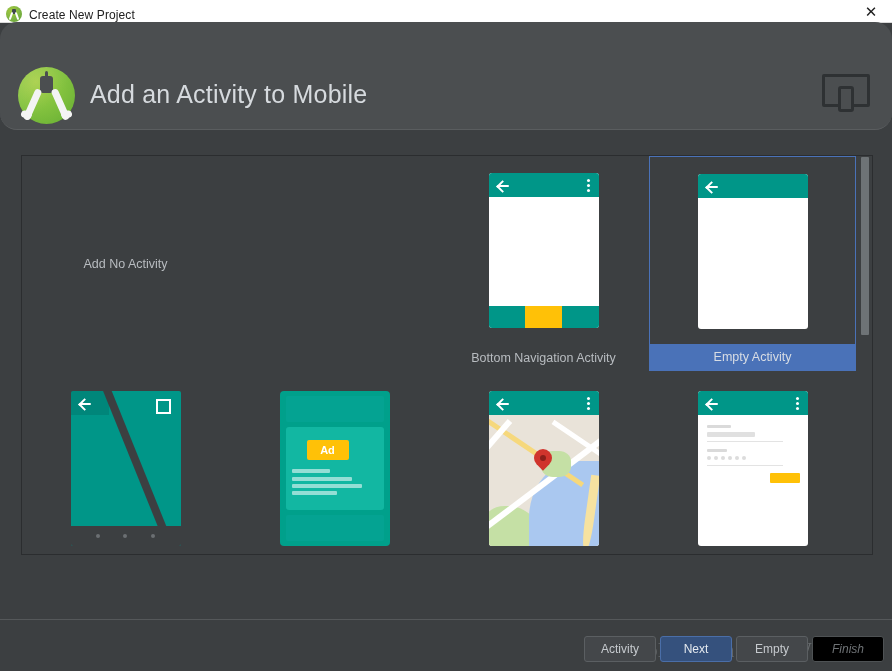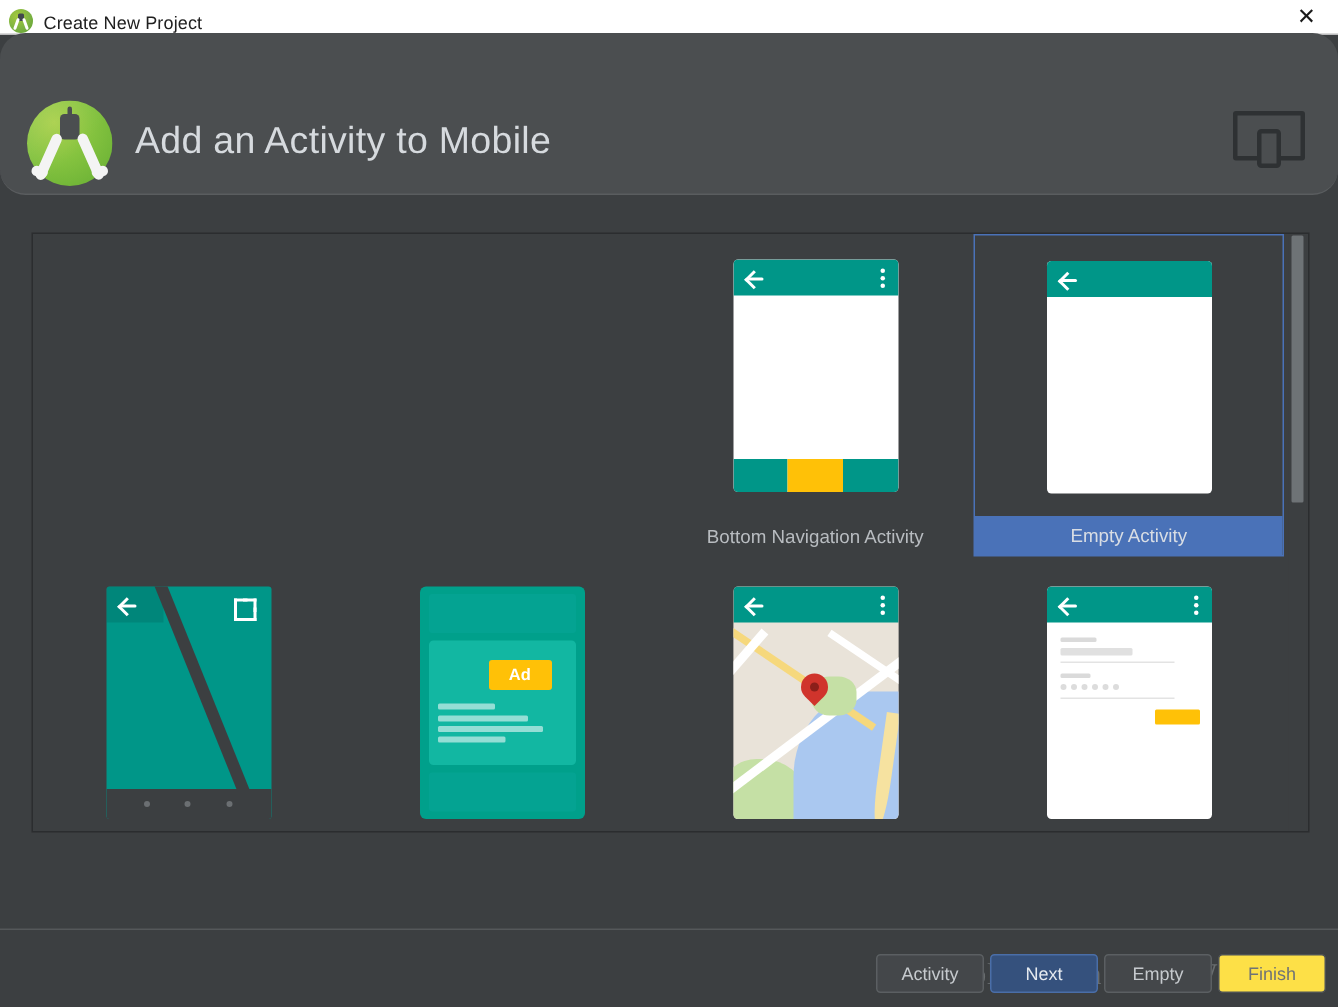--- a/index.html
+++ b/index.html
@@ -149,21 +149,21 @@
 
   
   .admob{position:relative;width:110px;height:155px;background:#00a08b;border-radius:4px;overflow:hidden;}
   .admob .band{position:absolute;left:6px;width:98px;height:26px;background:#04a392;border-radius:2px;}
   .admob .band.t{top:5px;}
   .admob .band.b{bottom:5px;}
   .admob .card{
     position:absolute;left:6px;top:36px;width:98px;height:83px;background:#12b7a2;border-radius:3px;
   }
   .admob .adbadge{
-    position:absolute;left:40px;top:13px;width:42px;height:20px;background:#ffc107;border-radius:2px;
+    position:absolute;left:21px;top:13px;width:42px;height:20px;background:#ffc107;border-radius:2px;
     color:#fff;font-size:11px;font-weight:bold;display:flex;align-items:center;justify-content:center;
   }
   .admob .ln{position:absolute;height:4px;background:rgba(255,255,255,.55);border-radius:1px;}
   .admob .ln.a{left:6px;top:42px;width:38px;}
   .admob .ln.b{left:6px;top:50px;width:60px;}
   .admob .ln.c{left:6px;top:57px;width:70px;}
   .admob .ln.d{left:6px;top:64px;width:45px;}
 
   
   .maps{position:relative;width:110px;height:155px;background:#e8e2d8;border-radius:3px;overflow:hidden;}
@@ -211,21 +211,21 @@
 
   
   .footsep{position:absolute;left:0;top:619px;width:892px;height:1px;background:#55585a;}
   .btnrow{position:absolute;right:8px;top:636px;height:26px;display:flex;gap:4px;}
   .wbtn{
     min-width:72px;height:26px;box-sizing:border-box;
     border:1px solid #5b5f62;border-radius:3px;background:#44474a;
     color:#c6cace;font-size:12px;display:flex;align-items:center;justify-content:center;padding:0 10px;
   }
   .wbtn.primary{background:#35517d;border-color:#4a6ea8;color:#e4e9ef;}
-  .wbtn.disabled{color:#6f7376;border-color:#4e5254;background:#fde047;}
+  .wbtn.disabled{color:#6f7376;border-color:#4e5254;background:#000000;font-style:italic;}
   .watermark{
     position:absolute;left:588px;top:636px;width:320px;height:28px;
     font-family:"Liberation Serif", serif;font-size:20px;color:#8d9194;opacity:.55;
     display:flex;align-items:center;letter-spacing:.5px;pointer-events:none;white-space:nowrap;
   }
 </style>
 </head>
 <body>
 
 <div id="app">
@@ -254,20 +254,23 @@
     <div class="htitle">Add an Activity to Mobile</div>
     <div class="devicon">
       <div class="tablet"></div>
         <div class="phone"></div>
     </div>
   </div>
 
   <div class="panel">
     <div class="grid">
 
+      <div class="cell noactivity" style="left:0px;top:0px;">
+        <div class="thumbwrap">Add No Activity</div>
+      </div>
 
 
       <div class="cell selected" style="left:627px;top:0px;">
         <div class="thumbwrap">
           <div class="phone">
             <div class="bar">
                 <div class="backarrow"></div>
               </div>
           </div>
         </div>

